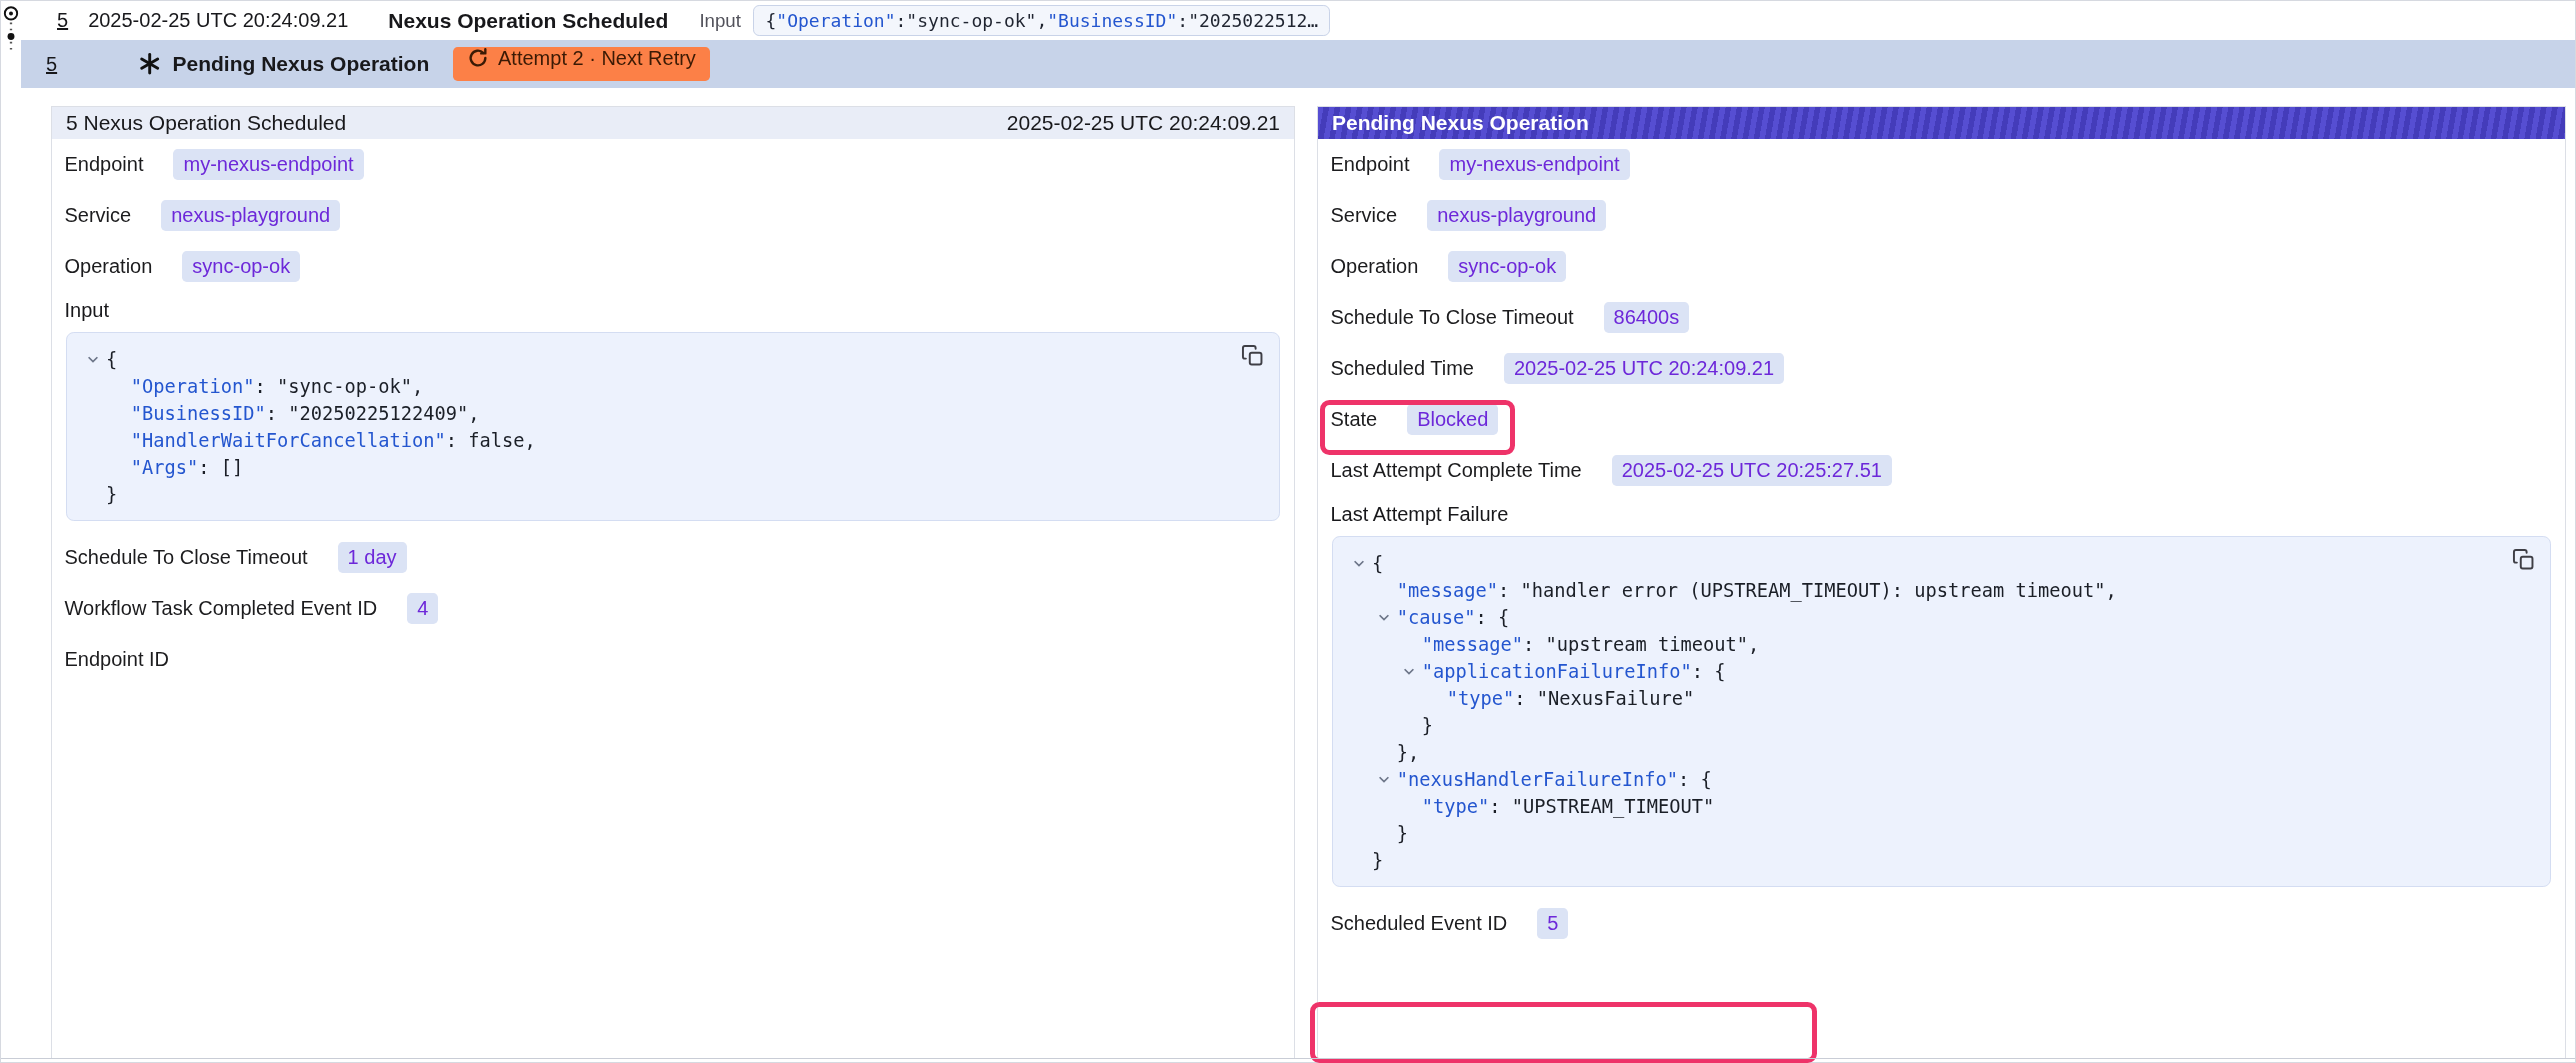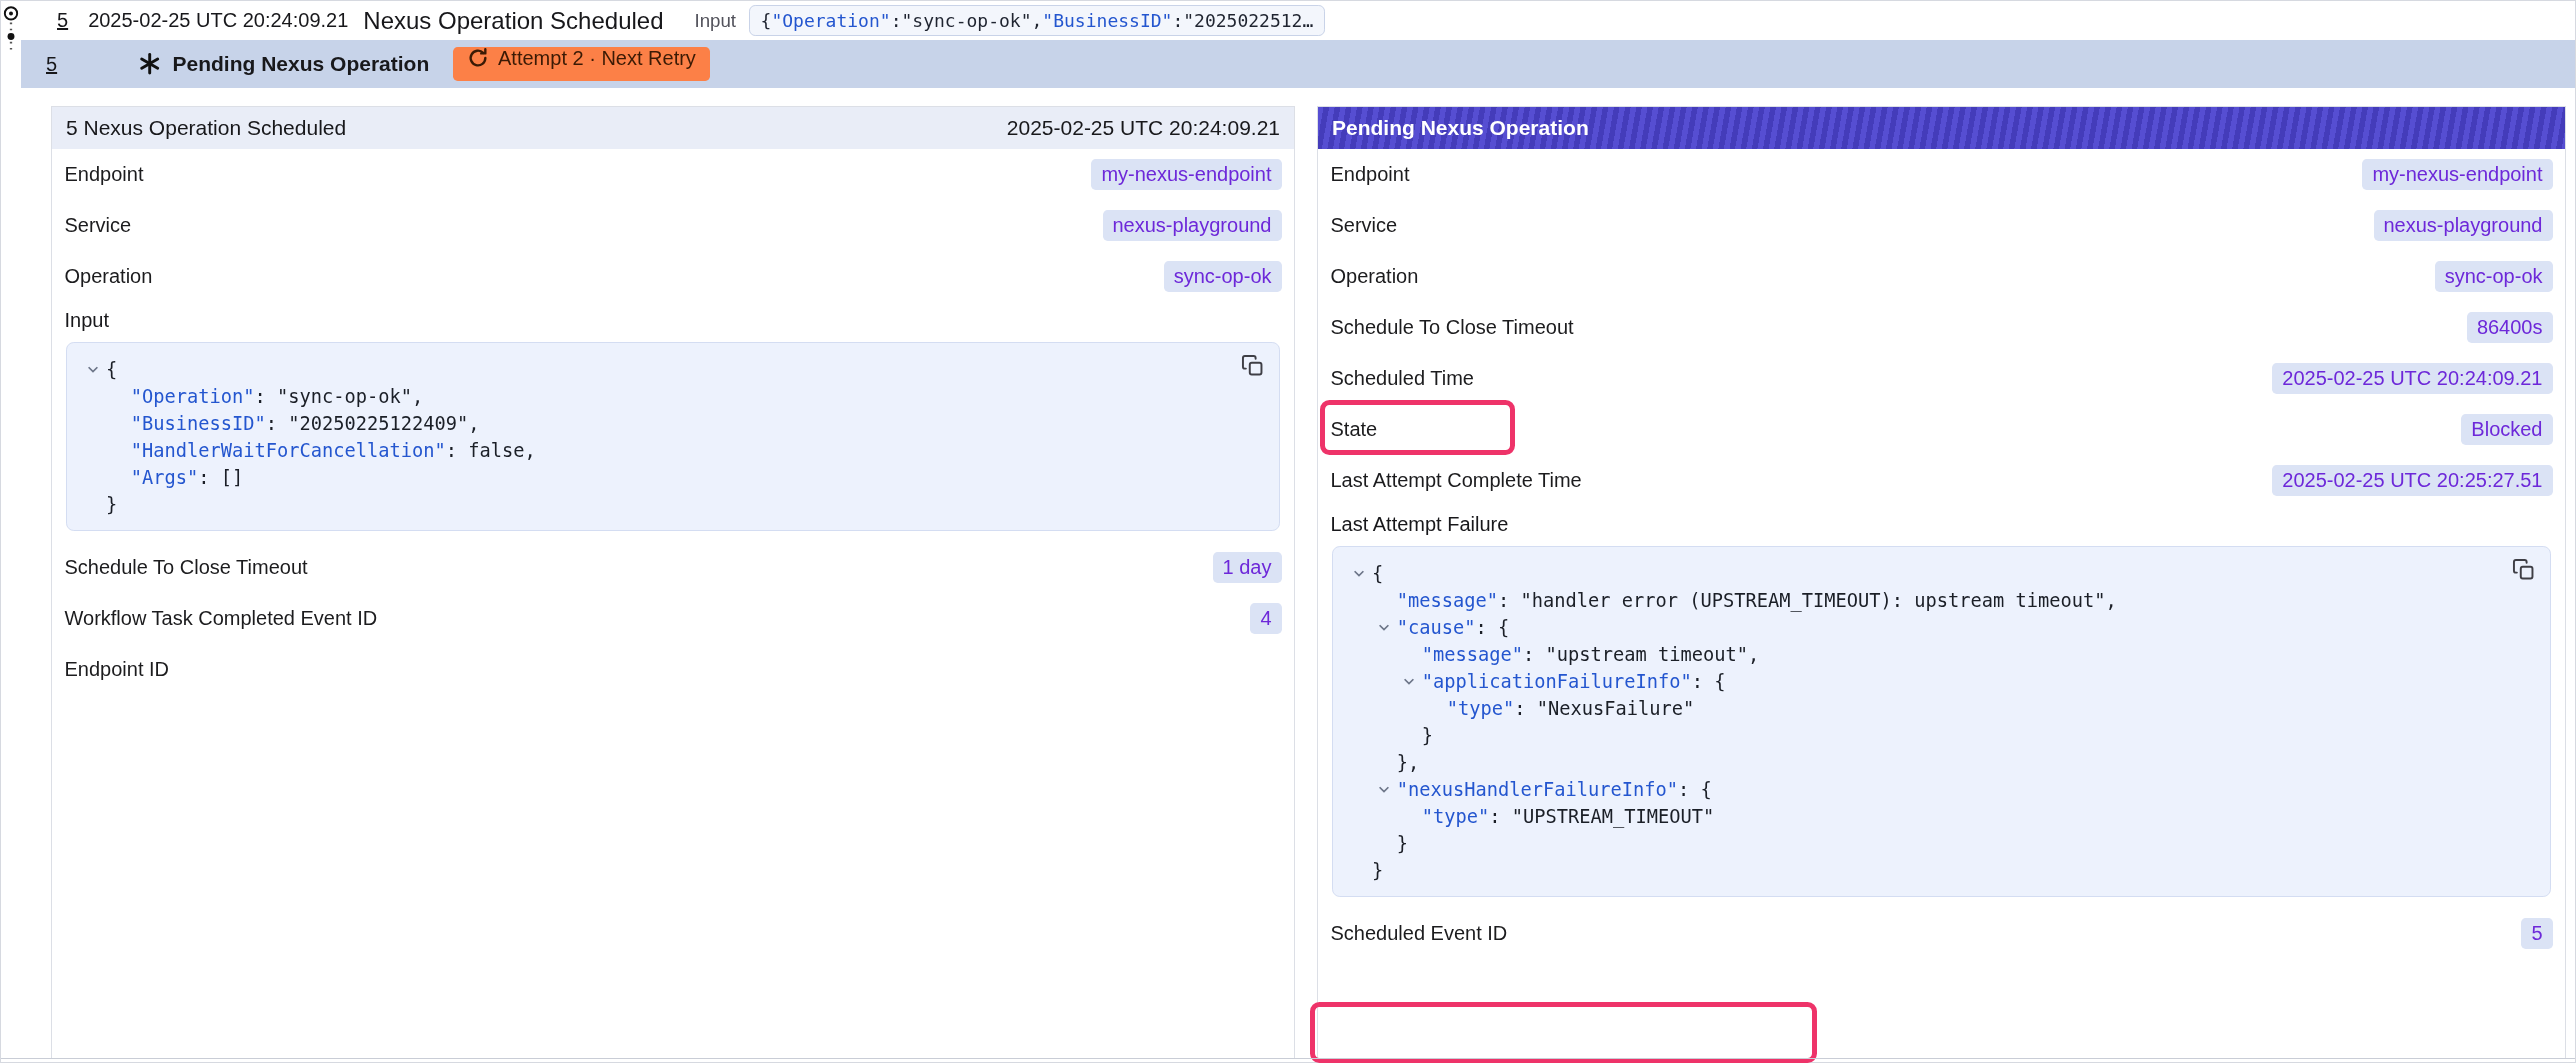--- a/index.html
+++ b/index.html
@@ -13,21 +13,21 @@
   
   .gutter{position:absolute;left:0;top:0;width:20px;height:94px;}
 
   
   .row1{position:absolute;left:20px;top:0;right:0;height:39px;display:flex;align-items:center;}
   .row2{position:absolute;left:20px;top:39px;right:0;height:48px;display:flex;align-items:center;
         background:var(--row-highlight,#c7d3e9);}
   .eid{color:#18181b;text-decoration:underline;cursor:pointer;}
   .row1 .eid{margin-left:36px;}
   .row1 .ets{margin-left:20px;}
-  .row1 .etitle{margin-left:15px;font-weight:400;font-size:24px;}
+  .row1 .etitle{margin-left:40px;font-weight:700;font-size:21px;}
   .row1 .ilabel{margin-left:31px;color:#52525b;font-size:18.7px;}
   .snippet{
     margin-left:12.5px;display:inline-flex;align-items:center;height:31px;box-sizing:border-box;
     background:#f3f6fc;border:1.6px solid #c9d3e8;border-radius:6.2px;padding:0 11px;
     font-family:"DejaVu Sans Mono","Liberation Mono",monospace;font-size:18px;color:#1f2430;
     white-space:pre;cursor:pointer;
   }
   .snippet .k{color:var(--code-key,#2456cf);}
   .row2 .eid{margin-left:25px;}
   .row2 .asterisk{margin-left:81px;width:23.4px;height:23.4px;display:inline-flex;}
@@ -37,29 +37,29 @@
     background:var(--retry-badge-bg,#fc8047);color:var(--retry-badge-text,#3b1a05);
     border-radius:4.7px;padding:0 14px;font-size:20px;
   }
   .retry-badge svg{width:22px;height:22px;}
 
   
   .panel{position:absolute;top:105px;height:952px;background:#fff;
          border:1.6px solid #dcdfe6;border-bottom:none;box-sizing:border-box;}
   .panel-left{left:50px;width:1244px;}
   .panel-right{left:1316px;width:1249px;position:absolute;}
-  .phead{height:42px;display:flex;align-items:center;justify-content:space-between;
+  .phead{height:32px;display:flex;align-items:center;justify-content:space-between;
          padding:0 14px;font-size:21px;background:var(--header-bg,#e9edf7);}
   .phead.striped{
     background:repeating-linear-gradient(100deg,
       var(--pending-stripe-a,#564ed2) 0 5.5px,
       var(--pending-stripe-b,#443cba) 5.5px 11px);
     color:#fff;font-weight:700;justify-content:flex-start;
   }
-  .frow{min-height:51px;display:flex;align-items:center;padding:0 12.5px;gap:30px;justify-content:space-between;}
+  .frow{min-height:51px;display:flex;align-items:center;padding:0 12.5px;gap:30px;}
   .flabel{color:#1c1c1e;}
   .fbadge{background:var(--badge-bg,#dbe3f5);border-radius:4.7px;padding:3.9px 10px;color:#6d28d9;}
   .fbadge.link{text-decoration:underline;cursor:pointer;}
   .sublabel{height:37px;display:flex;align-items:center;padding:0 12.5px;}
 
   
   .codeblock{
     margin:3.1px 14px 11px;background:var(--code-bg,#edf2fd);border:1.6px solid #d4ddf2;border-radius:7.8px;
     padding:12.5px 50px 12.5px 7.8px;position:relative;
     font-family:"DejaVu Sans Mono","Liberation Mono",monospace;font-size:18.7px;line-height:27px;color:#1b1f27;

